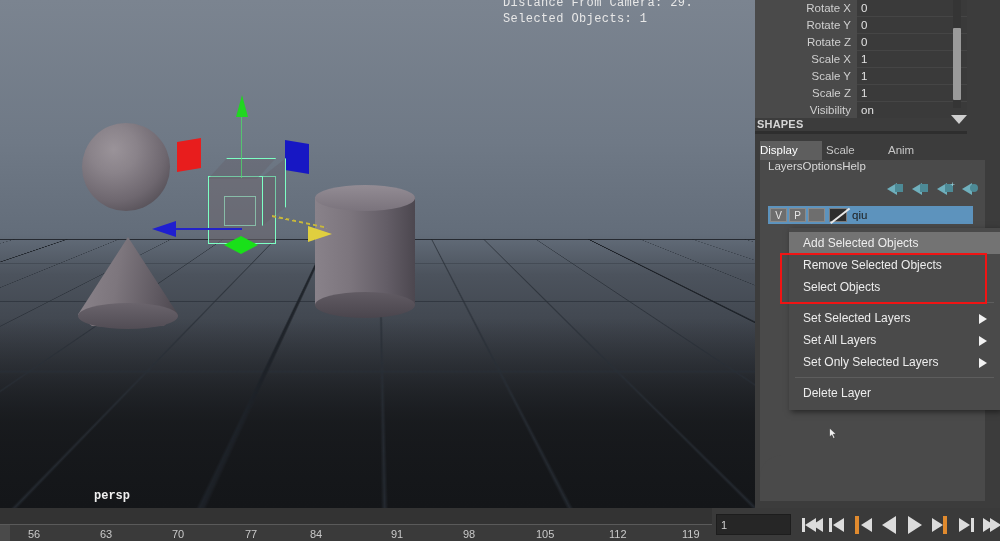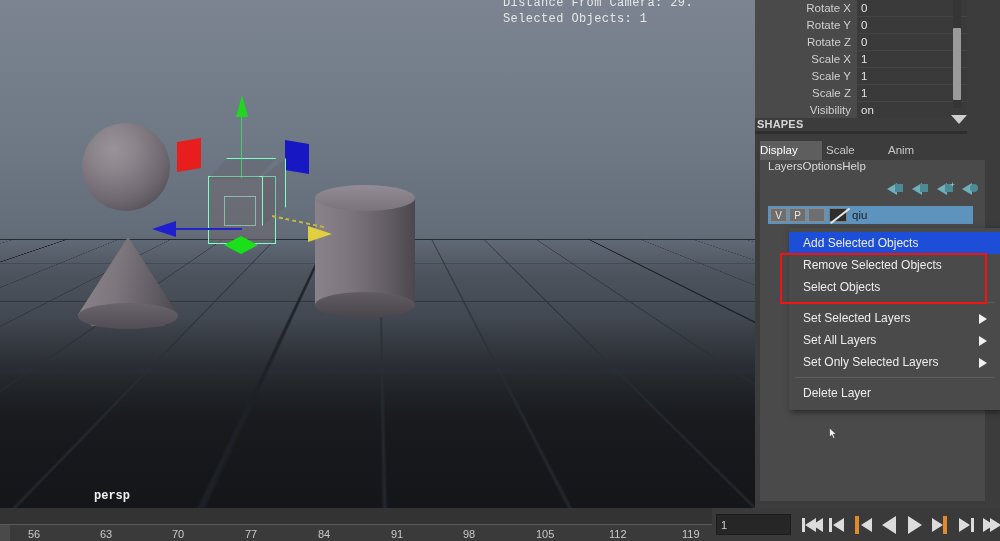--- a/index.html
+++ b/index.html
@@ -120,21 +120,21 @@
     background:#e8e8e8;transform:rotate(-38deg);}
   #layer-name{margin-left:5px;font-size:11.5px;color:#1c1c1c;}
 
   #layer-bottom-hump{position:absolute;left:5px;top:455px;width:225px;height:46px;background:#4a4a4a;
     border-top-left-radius:22px;}
 
   
   #ctx-menu{position:absolute;left:789px;top:228px;width:211px;background:#4a4a4a;
     box-shadow:2px 2px 6px rgba(0,0,0,.5);padding:4px 0 6px 0;}
   .mi{height:22px;line-height:22px;padding-left:14px;font-size:12px;color:#ededed;position:relative;}
-  .mi.hl{background:#1d4ed8;}
+  .mi.hl{background:#737373;}
   .mi .arrow{position:absolute;right:13px;top:7px;width:0;height:0;
     border-top:5px solid transparent;border-bottom:5px solid transparent;border-left:8px solid #f2f2f2;}
   .msep{height:1px;background:#5d5d5d;margin:4px 6px;}
   #ctx-header{height:20px;line-height:20px;padding-left:14px;font-size:12px;color:#ededed;font-weight:bold;}
   #red-box{position:absolute;left:780px;top:253px;width:203px;height:47px;border:2px solid #f01414;
     pointer-events:none;}
   #cursor{position:absolute;left:828px;top:428px;width:12px;height:12px;}
 
   
   #timeline{position:absolute;left:0;top:508px;width:712px;height:33px;background:#3a3a3a;
@@ -311,21 +311,21 @@
   <div id="timeline">
     <div id="tl-playhead"></div>
     <div class="tl-tick" style="left:28px">56</div>
     <div class="tl-mark" style="left:30px"></div>
     <div class="tl-tick" style="left:100px">63</div>
     <div class="tl-mark" style="left:102px"></div>
     <div class="tl-tick" style="left:172px">70</div>
     <div class="tl-mark" style="left:174px"></div>
     <div class="tl-tick" style="left:245px">77</div>
     <div class="tl-mark" style="left:247px"></div>
-    <div class="tl-tick" style="left:318px">84</div>
+    <div class="tl-tick" style="left:310px">84</div>
     <div class="tl-mark" style="left:320px"></div>
     <div class="tl-tick" style="left:391px">91</div>
     <div class="tl-mark" style="left:393px"></div>
     <div class="tl-tick" style="left:463px">98</div>
     <div class="tl-mark" style="left:465px"></div>
     <div class="tl-tick" style="left:536px">105</div>
     <div class="tl-mark" style="left:540px"></div>
     <div class="tl-tick" style="left:609px">112</div>
     <div class="tl-mark" style="left:613px"></div>
     <div class="tl-tick" style="left:682px">119</div>

